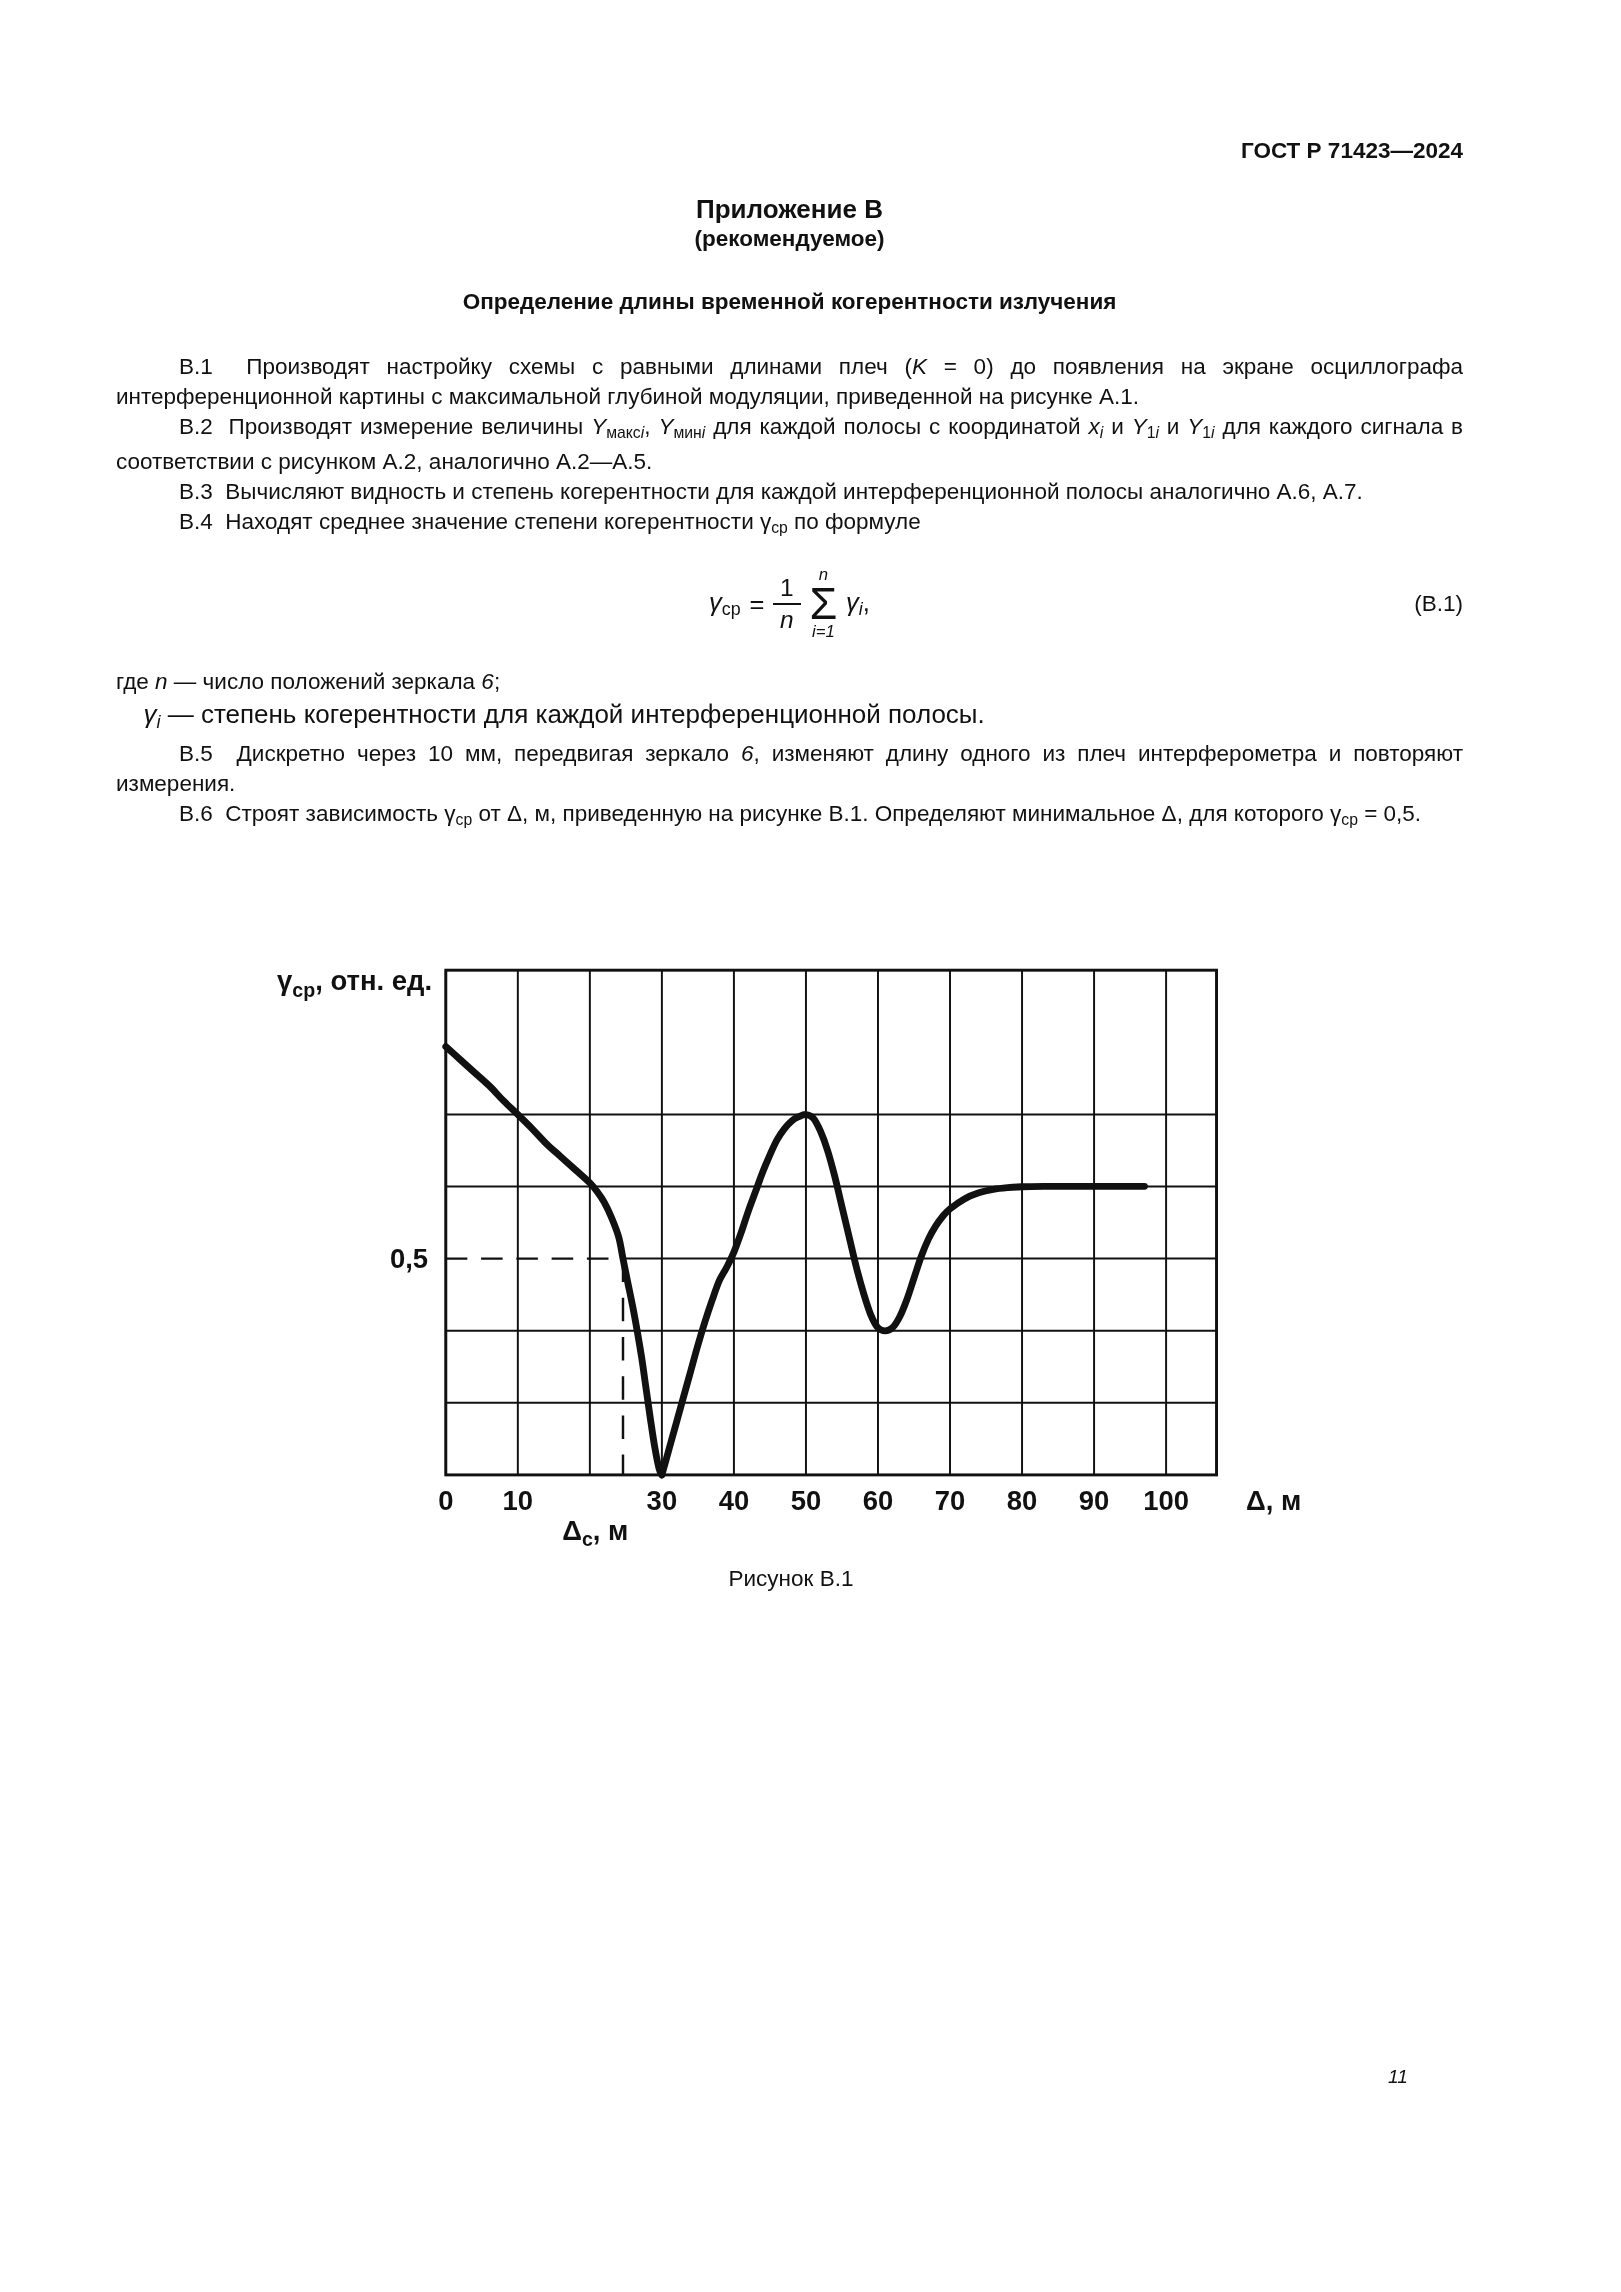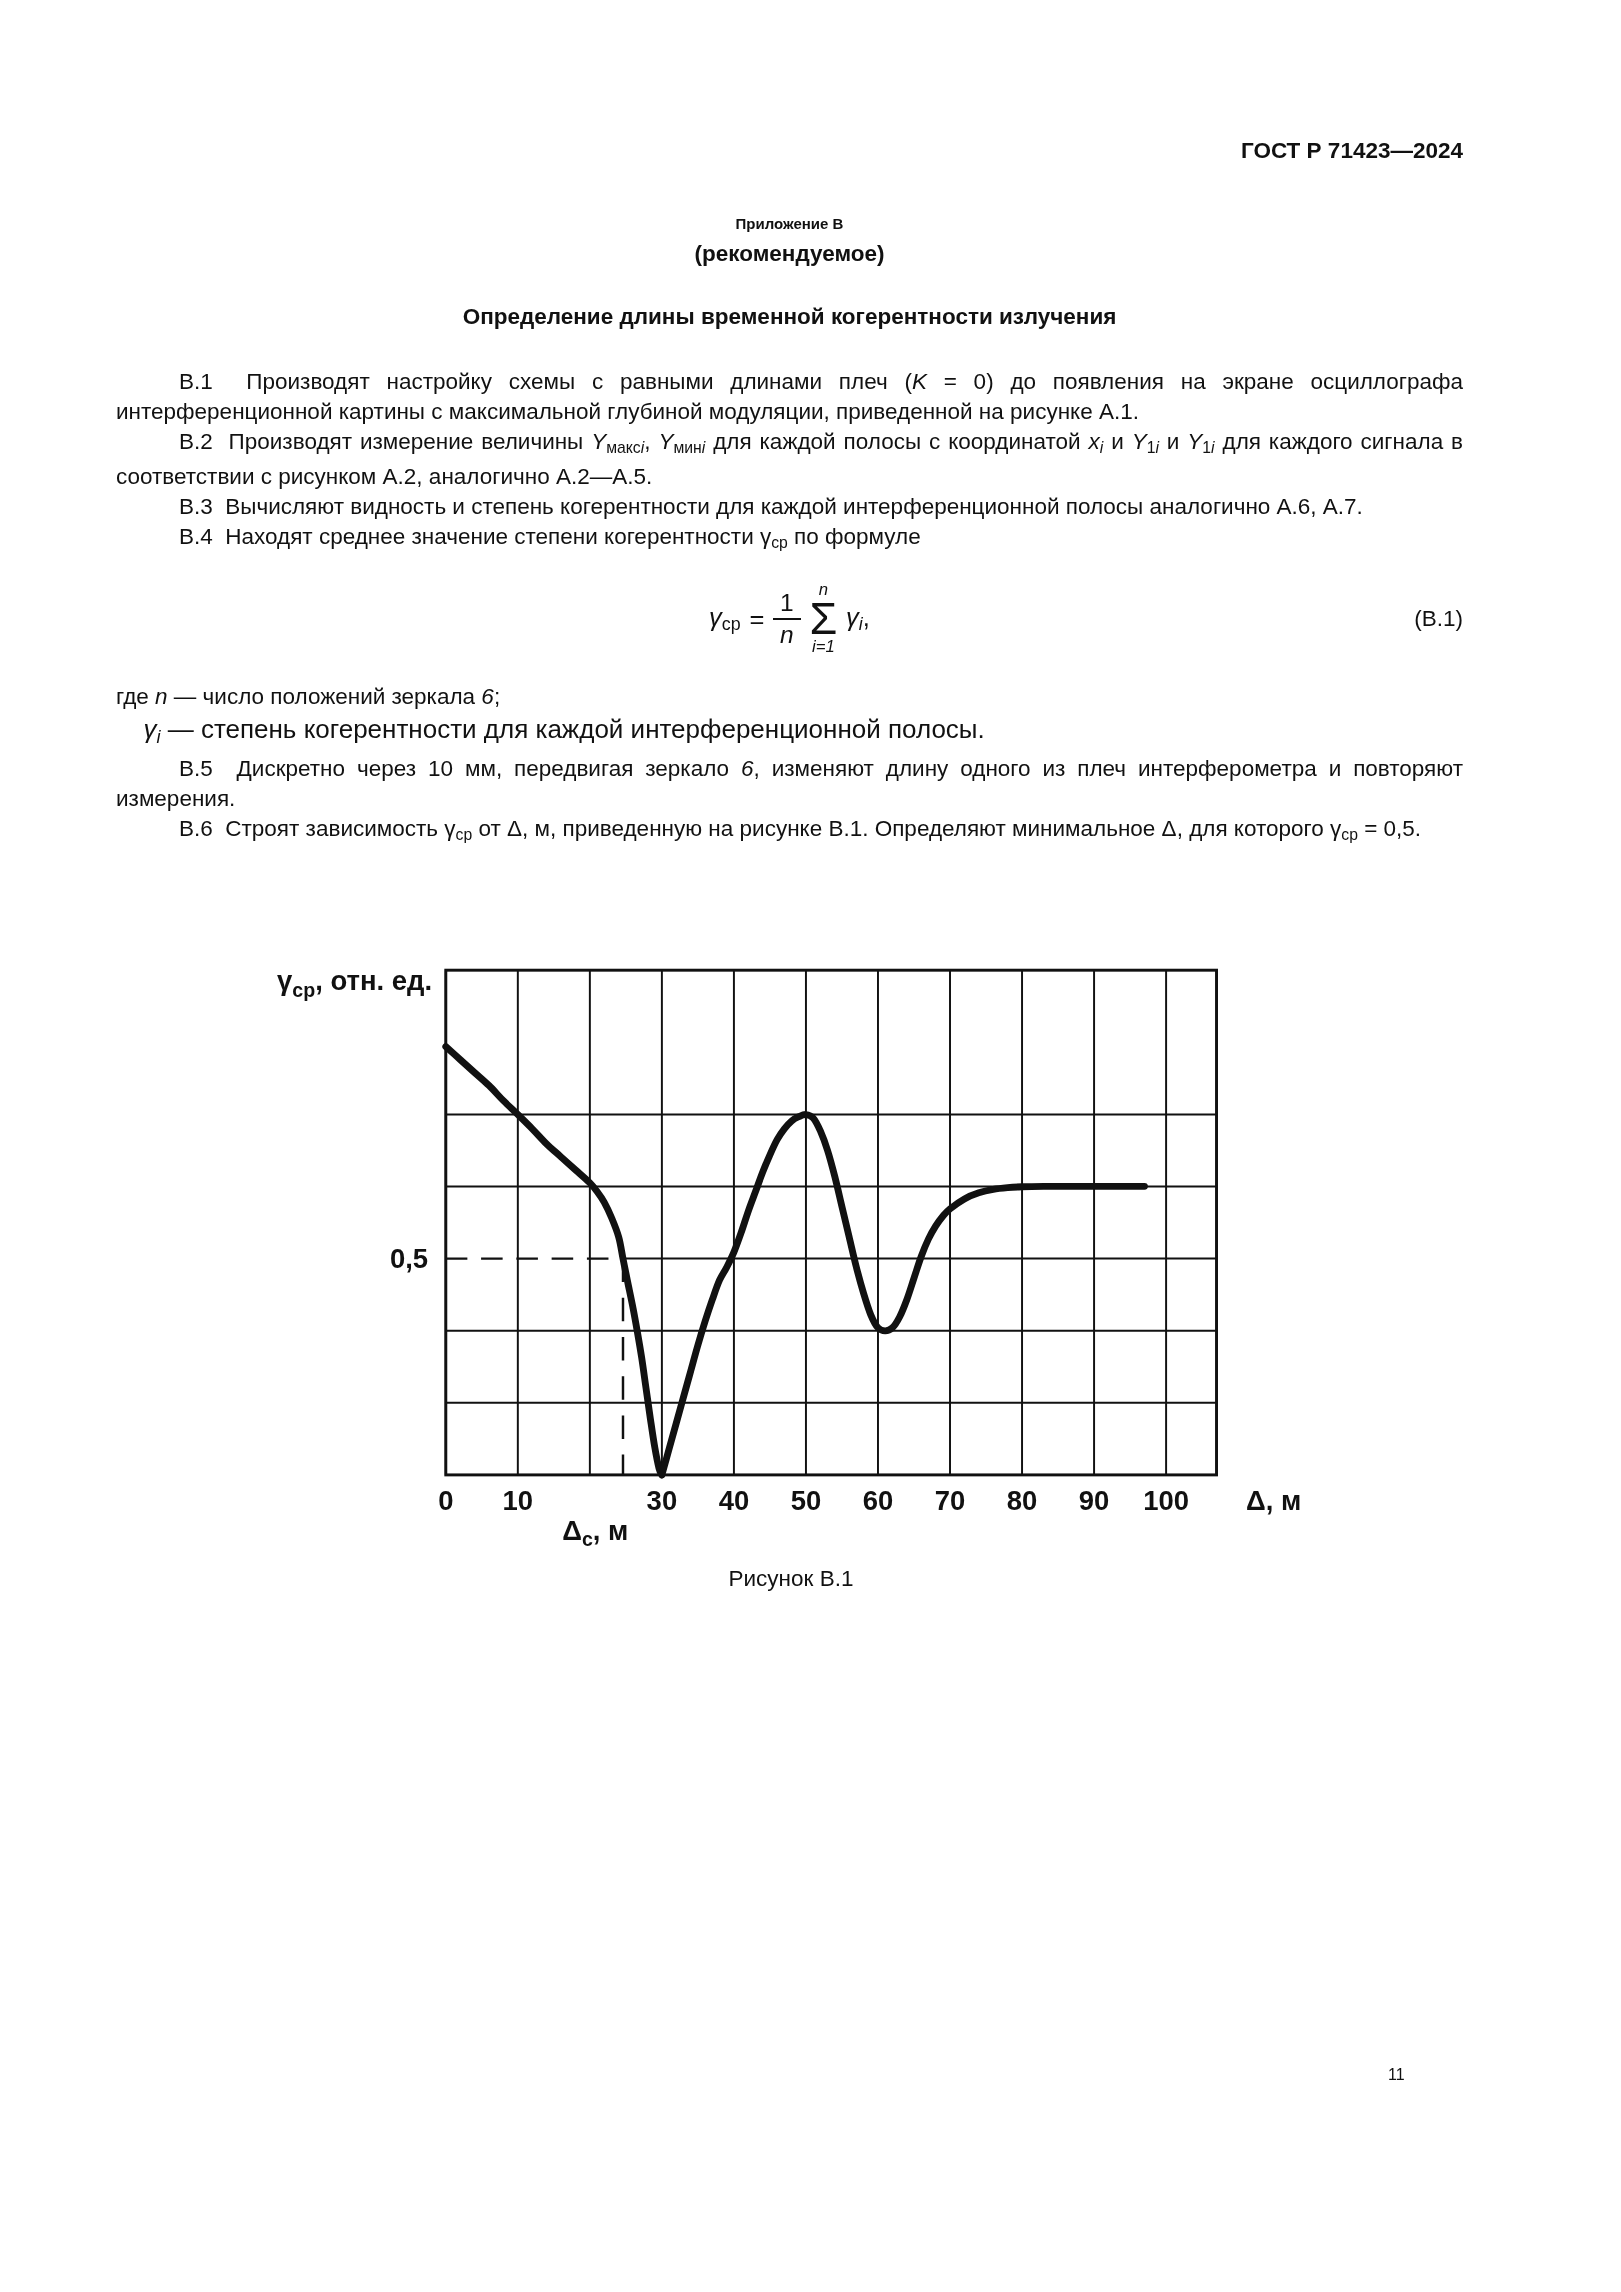--- a/index.html
+++ b/index.html
@@ -1,20 +1,20 @@
 <!DOCTYPE html>
 <html><head>
 <meta charset="utf-8">
 <style>
   html,body{margin:0;padding:0;background:#888;}
   .page{position:relative;width:1621px;height:2293px;background:#ffffff;
         font-family:"Liberation Sans",sans-serif;color:#111;overflow:hidden;}
   .content{position:absolute;left:116px;top:138px;width:1347px;}
   .doc-header{text-align:right;font-weight:bold;font-size:22.5px;line-height:26.5px;}
-  .appendix-name{margin-top:44px;text-align:center;font-weight:bold;font-size:15px;line-height:30px;}
+  .appendix-name{margin-top:29px;text-align:center;font-weight:bold;font-size:26px;line-height:30px;}
   .appendix-note{text-align:center;font-weight:bold;font-size:22.5px;line-height:30px;}
   .doc-title{margin:33px 0 0 0;text-align:center;font-weight:bold;font-size:22.5px;line-height:30px;}
   p{margin:0;}
   .para{font-size:22.5px;line-height:30px;text-align:justify;text-indent:63px;}
   .first{margin-top:35px;}
   .where-n{font-size:22.5px;line-height:33px;text-align:justify;margin-top:16px;}
   .where-g{font-size:26px;line-height:33px;text-align:justify;padding-left:27.4px;}
   .it{font-style:italic;}
   .sb{font-size:0.7em;vertical-align:-0.25em;}
   
@@ -26,21 +26,21 @@
   .frac .num{border-bottom:2.5px solid #111;padding:0 6.9px 1px 6.9px;}
   .frac .den{padding-top:1px;}
   .sigma{display:inline-flex;flex-direction:column;align-items:center;line-height:1;}
   .s-top,.s-bot{font-size:16.7px;line-height:1;}
   .s-mid{font-size:45px;line-height:0.9;}
   .f-tag{position:absolute;right:0;top:50%;transform:translateY(-50%);font-size:22.5px;}
   
   .chart-wrap{position:absolute;left:235px;top:931px;width:1137px;height:686px;}
   .fig-caption{position:absolute;left:252px;top:1566px;width:1078px;text-align:center;
                font-size:22.5px;}
-  .page-num{position:absolute;left:1388px;top:2066px;font-size:16px;}
+  .page-num{position:absolute;left:1388px;top:2066px;font-size:19px;font-style:italic;}
   .chart-wrap svg text{font-family:"Liberation Sans",sans-serif;fill:#111;}
   .tick{font-weight:bold;font-size:28px;}
 </style>
 </head>
 <body>
 
 <div class="page">
   <div class="content">
     <div class="doc-header">ГОСТ Р 71423—2024</div>
     <div class="appendix-name">Приложение В</div>

